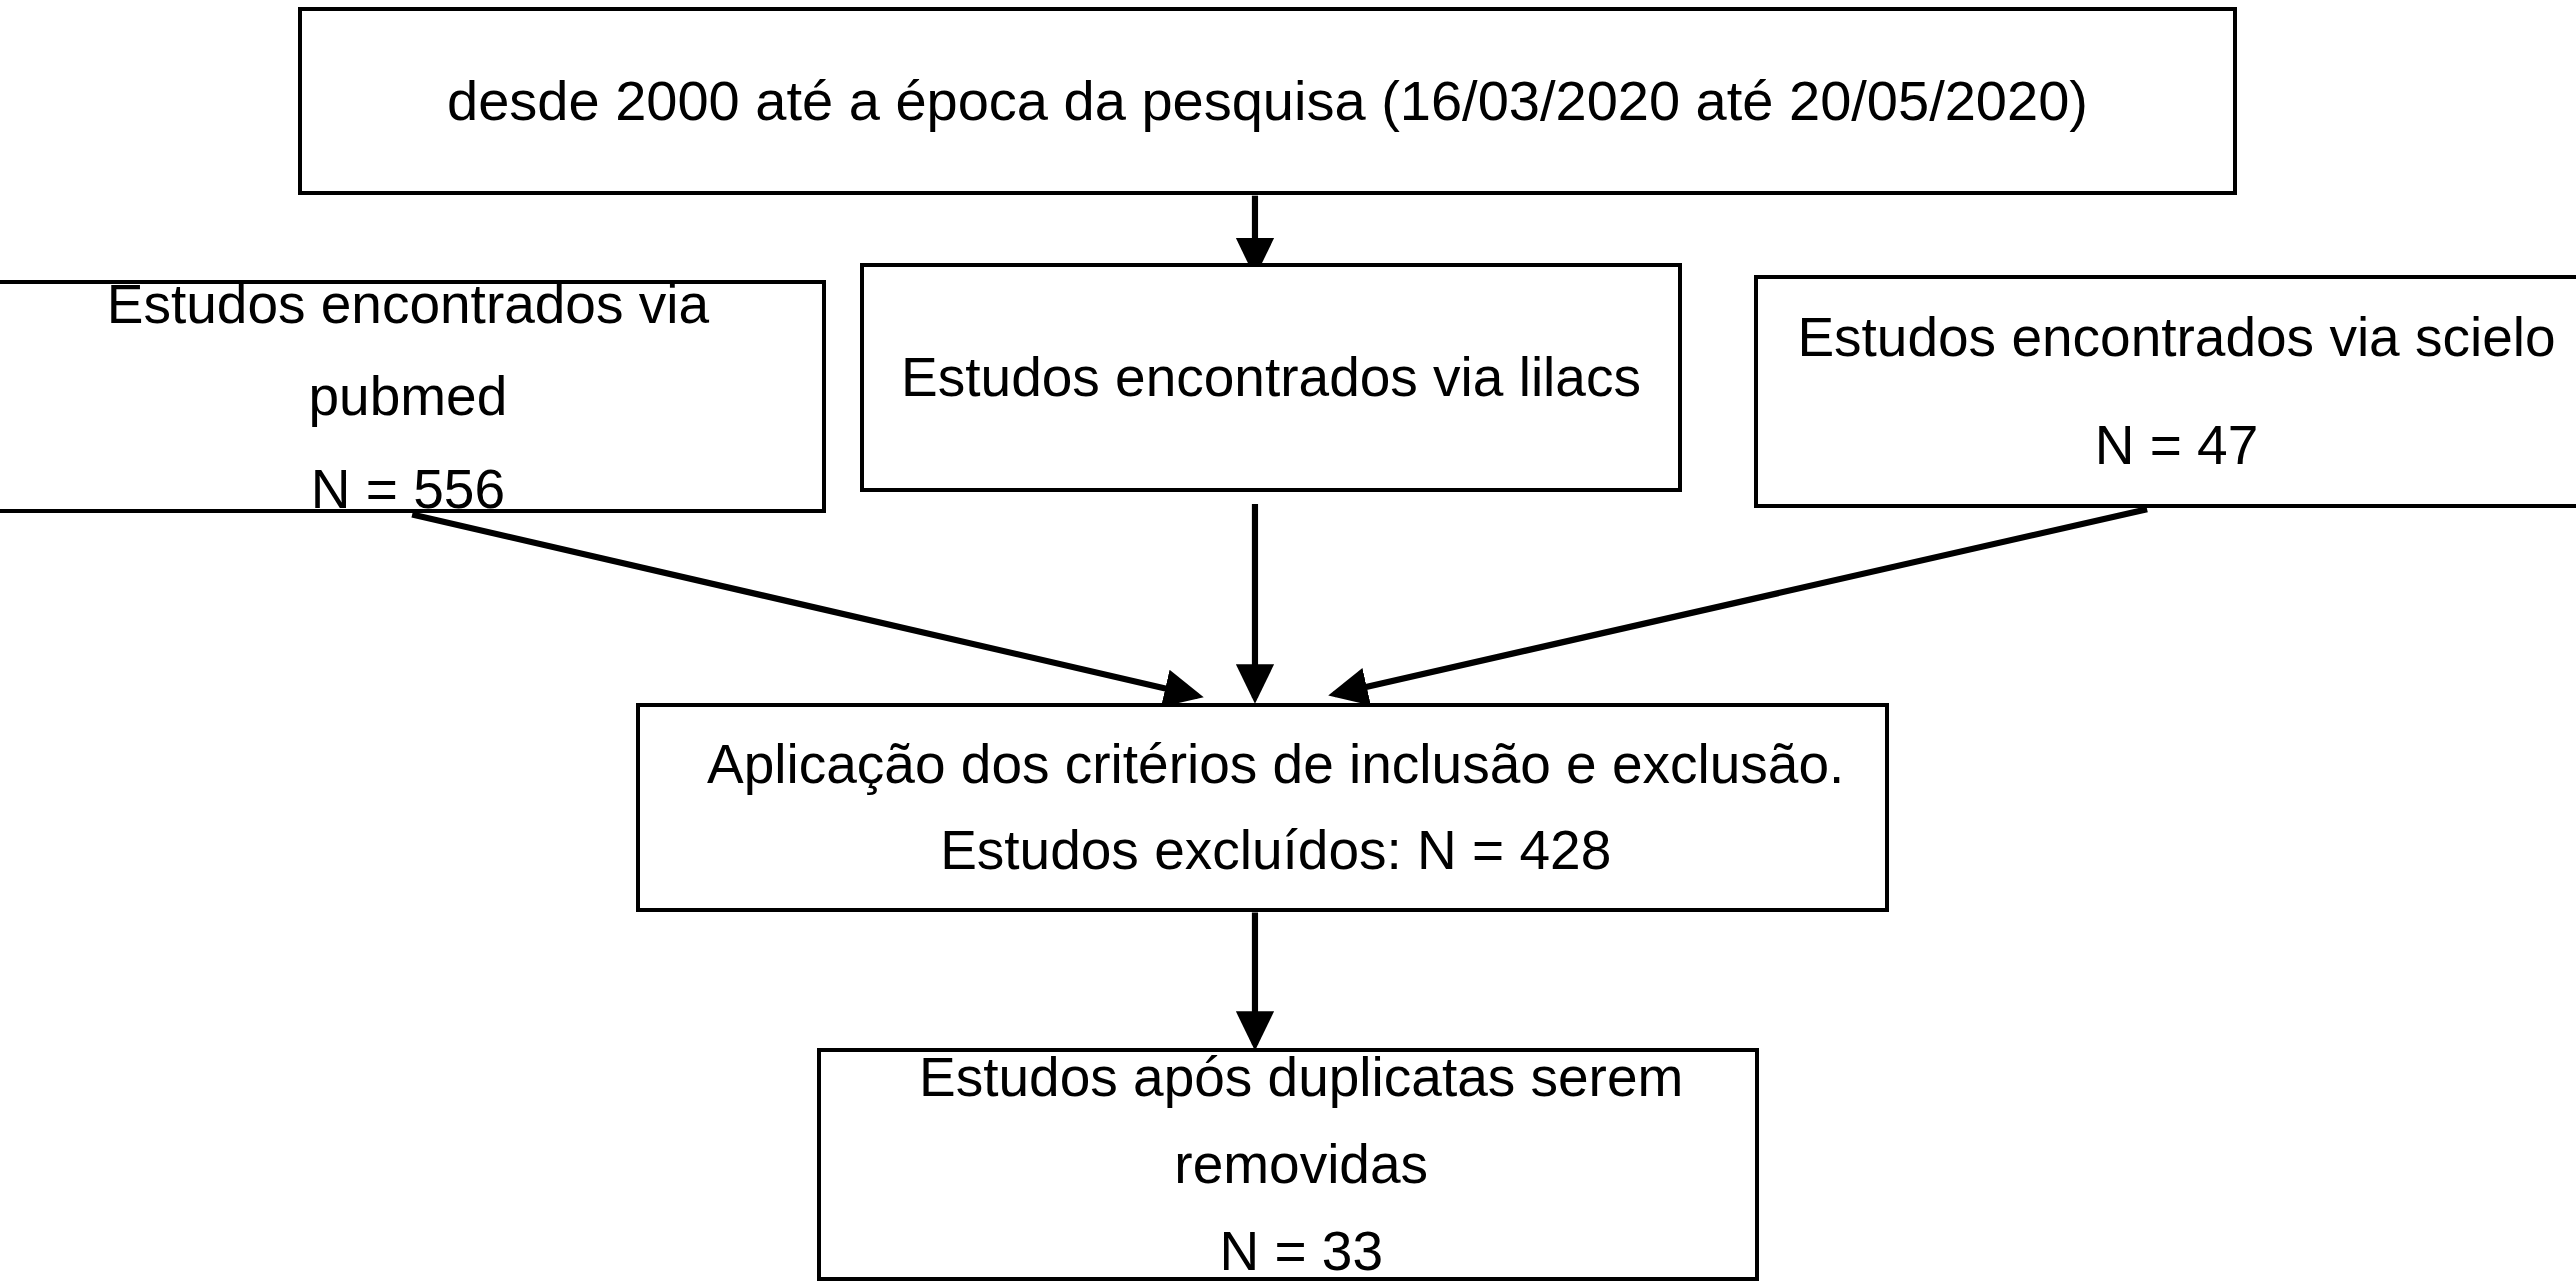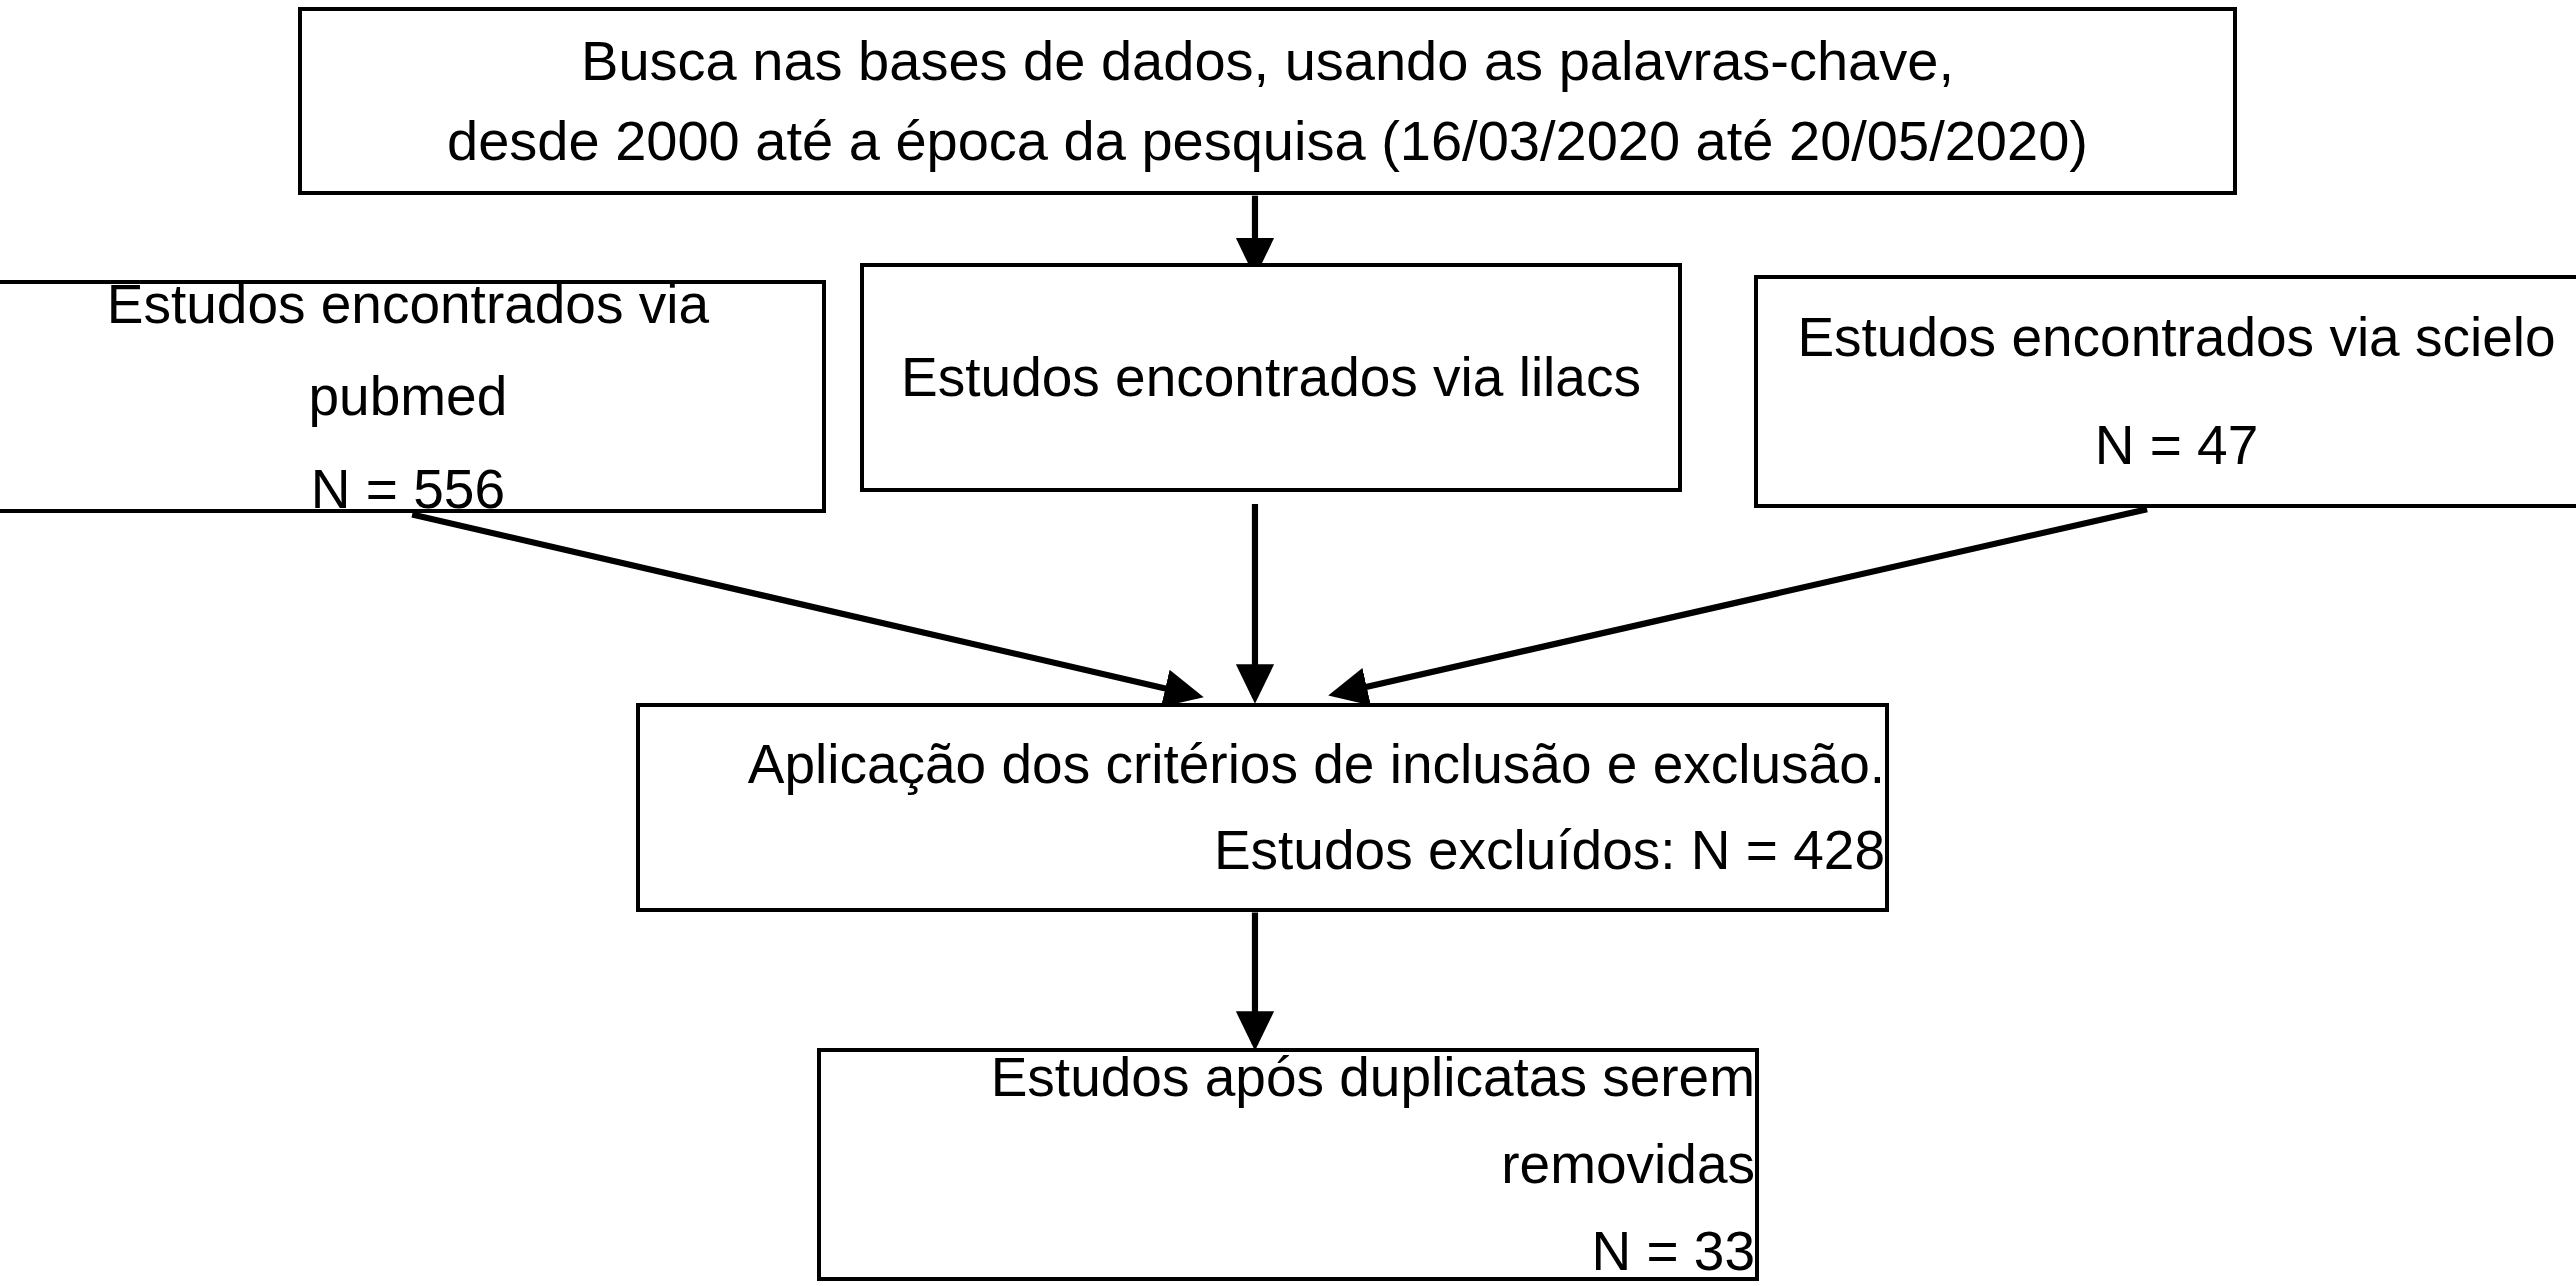--- a/index.html
+++ b/index.html
@@ -25,21 +25,21 @@
     flex-direction: column;
     justify-content: center;
   }
   .node .line {
     font-size: 55px;
     line-height: 1.30;
     white-space: pre;
     color: #000000;
   }
   .center .line { text-align: center; }
-  .left .line { text-align: right; padding-left: 26.4px; }
+  .left .line { text-align: center; padding-left: 26.4px; }
 
   
   #node-search    { left: 298px;  top: 7px;    width: 1939px; height: 188px; }
   #node-pubmed    { left: -10.6px;  top: 280px;  width: 837px;  height: 233px; }
   #node-lilacs    { left: 860px;  top: 263px;  width: 822px;  height: 229px; }
   #node-scielo    { left: 1754px; top: 275px;  width: 845px;  height: 233px; }
   #node-criteria  { left: 636px;  top: 703px;  width: 1253px; height: 209px; }
   #node-final     { left: 817px;  top: 1048px; width: 942px; height: 233px; }
 
   #node-search .line   { font-size: 56px; line-height: 1.42; }
@@ -75,21 +75,20 @@
     <line x1="468" y1="584" x2="1360" y2="790" stroke="#000000" stroke-width="7" marker-end="url(#arrowhead)"></line>
 
     <line x1="1425" y1="572" x2="1425" y2="792" stroke="#000000" stroke-width="7" marker-end="url(#arrowhead)"></line>
 
     <line x1="2438" y1="578" x2="1515" y2="788" stroke="#000000" stroke-width="7" marker-end="url(#arrowhead)"></line>
 
     <line x1="1425" y1="1036" x2="1425" y2="1186" stroke="#000000" stroke-width="7" marker-end="url(#arrowhead)"></line>
   </svg>
 
   <div class="node center" id="node-search">
-    <div class="line">Busca nas bases de dados, usando as palavras-chave,</div>
     <div class="line">desde 2000 até a época da pesquisa (16/03/2020 até 20/05/2020)</div>
   </div>
 
   <div class="node center" id="node-pubmed">
     <div class="line">Estudos encontrados via</div>
     <div class="line">pubmed</div>
     <div class="line">N = 556</div>
   </div>
 
   <div class="node center" id="node-lilacs">

